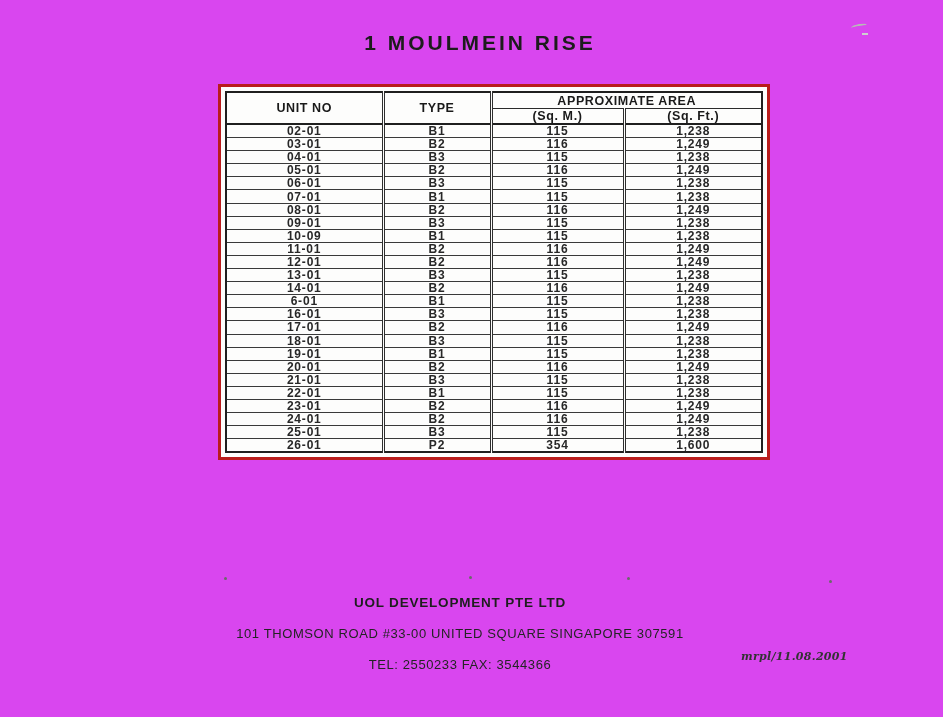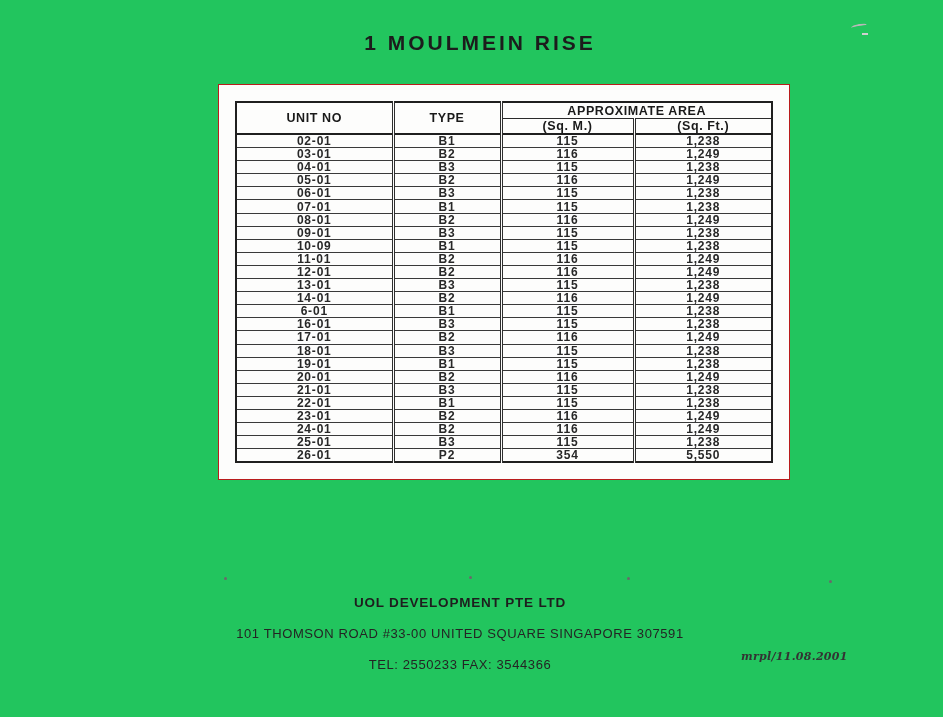--- a/index.html
+++ b/index.html
@@ -4,21 +4,21 @@
 <style>
   html, body { margin: 0; padding: 0; }
   body {
     font-family: "Liberation Sans", sans-serif;
     background: #e8e8e8;
   }
   .page {
     position: relative;
     width: 943px;
     height: 717px;
-    background: #22c55e;
+    background: #d946ef;
     overflow: hidden;
     color: #222;
   }
 
   
   .doc-title {
     position: absolute;
     top: 31px;
     left: 0;
     width: 960px;
@@ -27,22 +27,22 @@
     font-weight: bold;
     letter-spacing: 3px;
     color: #1c1c1c;
   }
 
   
   .table-outer {
     position: absolute;
     left: 218px;
     top: 84px;
-    border: 1px solid #b91c1c;
-    padding: 16px;
+    border: 3px solid #b91c1c;
+    padding: 4px;
     background: #fdfdfc;
   }
   table.unit-table {
     border-collapse: collapse;
     table-layout: fixed;
     border: 2px solid #1f1f1f;
   }
   table.unit-table th,
   table.unit-table td {
     padding: 0;
@@ -307,21 +307,21 @@
           <tr>
             <td>25-01</td>
             <td class="sep-left">B3</td>
             <td class="sep-left">115</td>
             <td class="sep-left">1,238</td>
           </tr>
           <tr>
             <td>26-01</td>
             <td class="sep-left">P2</td>
             <td class="sep-left">354</td>
-            <td class="sep-left">5,550</td>
+            <td class="sep-left">1,600</td>
           </tr>
         </tbody>
     </table>
   </div>
 
   <div class="dot" style="left:224px; top:577px;"></div>
   <div class="dot" style="left:469px; top:576px;"></div>
   <div class="dot" style="left:627px; top:577px;"></div>
   <div class="dot" style="left:829px; top:580px;"></div>
 

